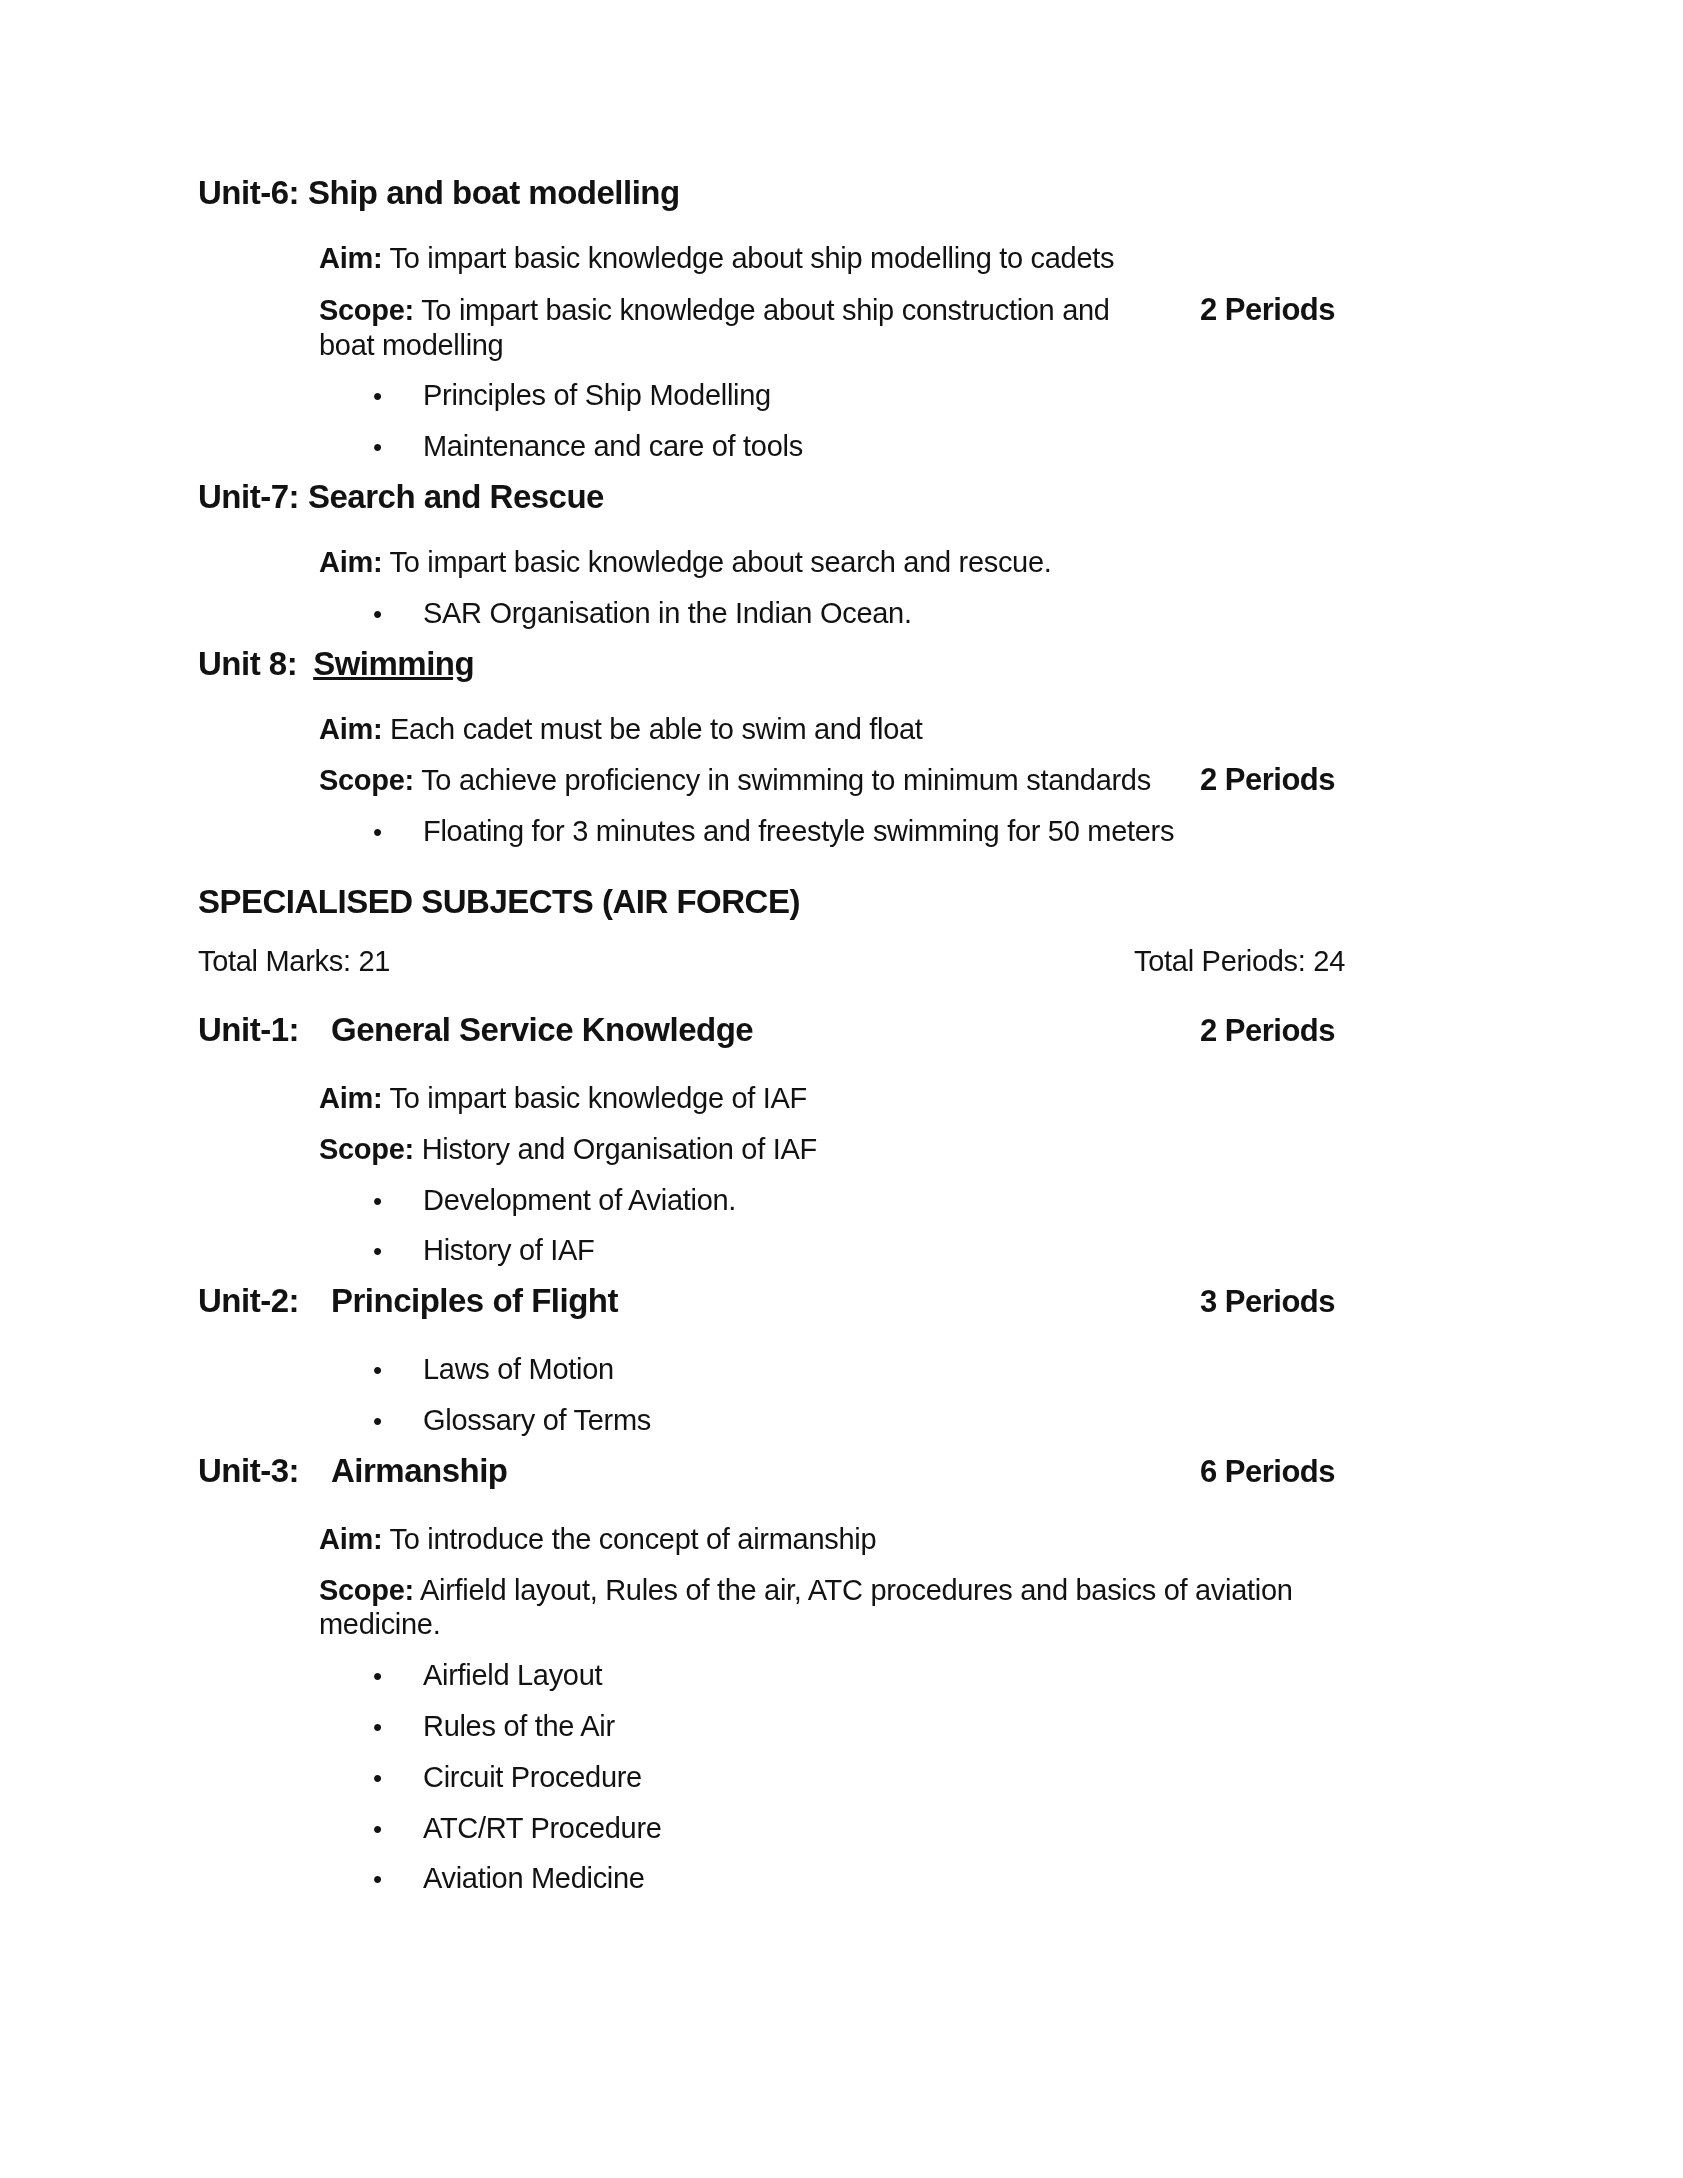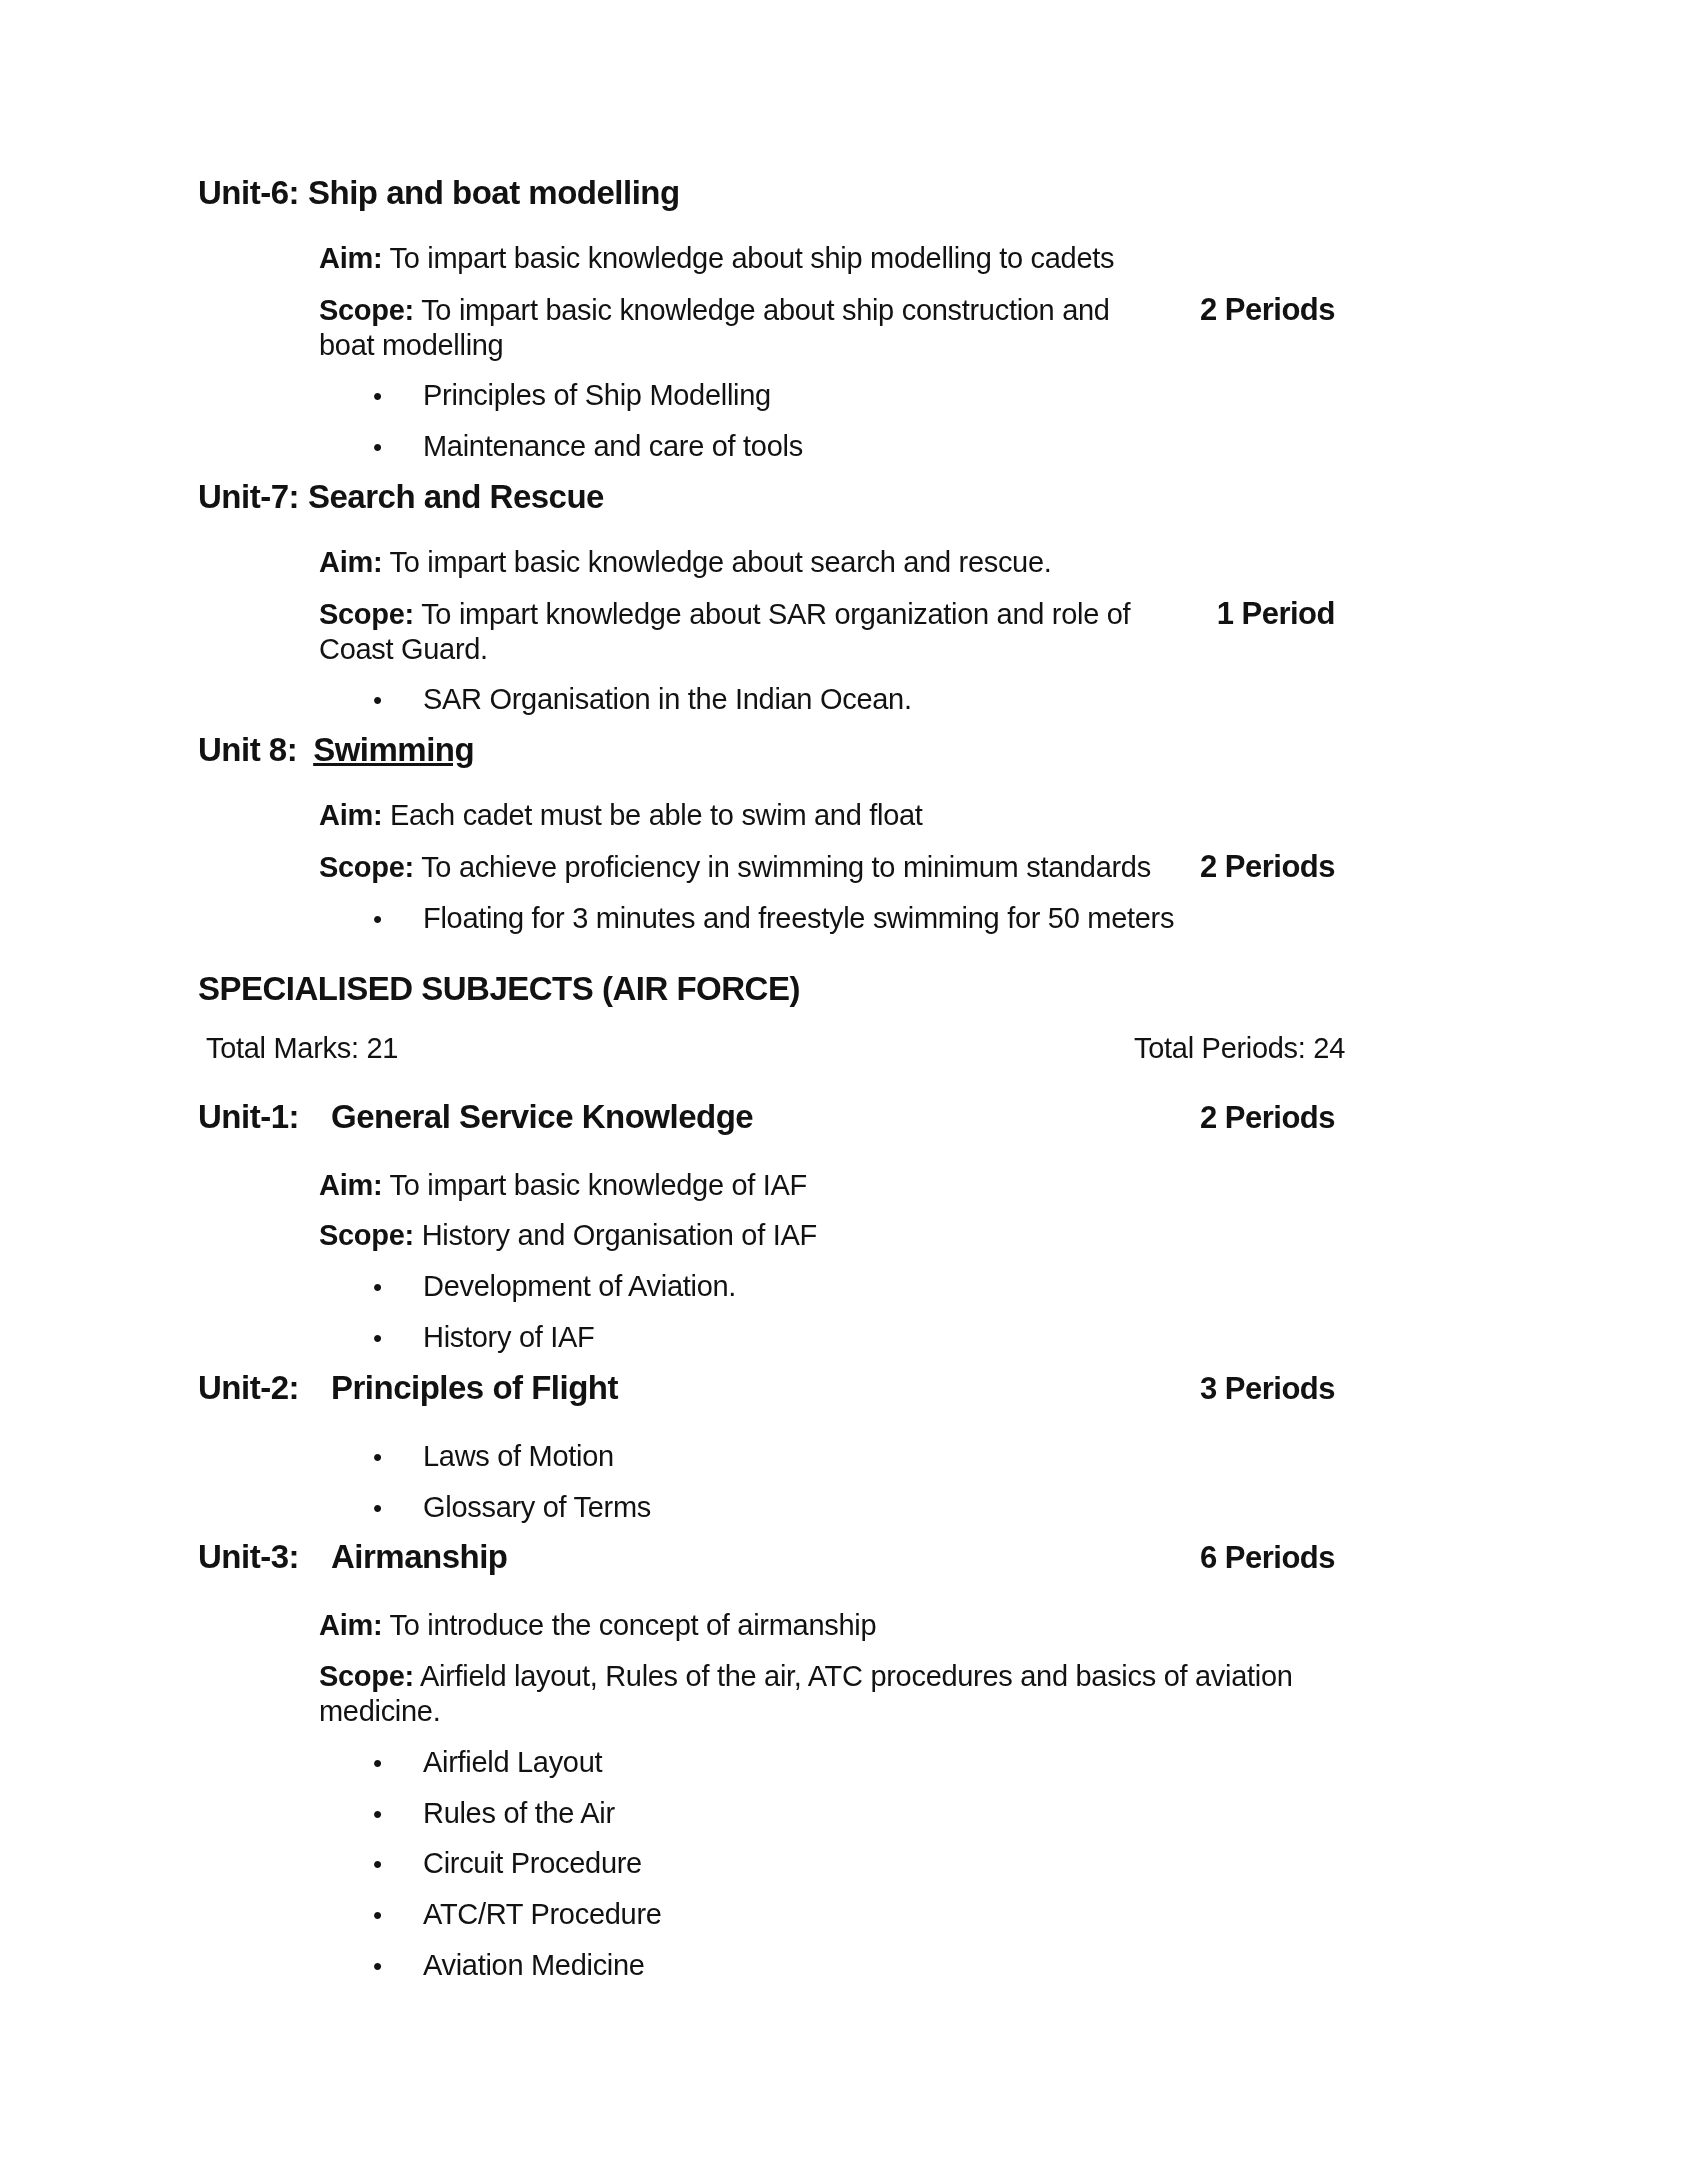--- a/index.html
+++ b/index.html
@@ -77,21 +77,21 @@
     letter-spacing: -0.5px;
     line-height: 1;
     margin: 36px 0 26px 0;
   }
   .totals-row {
     display: flex;
     justify-content: space-between;
     align-items: baseline;
     font-size: 29px;
     line-height: 1.2;
-    margin: 0 0 34px 8px;
+    margin: 0 0 34px 0;
   }
   .totals-row .tp { margin-right: -10px; }
 </style>
 </head>
 <body>
 
 <div class="page">
 
   <section class="unit">
     <div class="heading-row">
@@ -127,27 +127,20 @@
     <div class="heading-row">
       <h2 class="unit-heading">
         <span>Unit-7:</span>
         <span class="gap-sm">Search and Rescue</span>
       </h2>
     </div>
     <p class="line">
       <span class="lbl">Aim:</span>
       <span>To impart basic knowledge about search and rescue.</span>
     </p>
-    <div class="scope-row">
-      <p class="line">
-        <span class="lbl">Scope:</span>
-        <span>To impart knowledge about SAR organization and role of Coast Guard.</span>
-      </p>
-      <span class="periods">1 Period</span>
-    </div>
     <ul class="bullets">
       <li>
         <span class="dot">•</span>
         <span>SAR Organisation in the Indian Ocean.</span>
       </li>
     </ul>
   </section>
 
   <section class="unit">
     <div class="heading-row">

